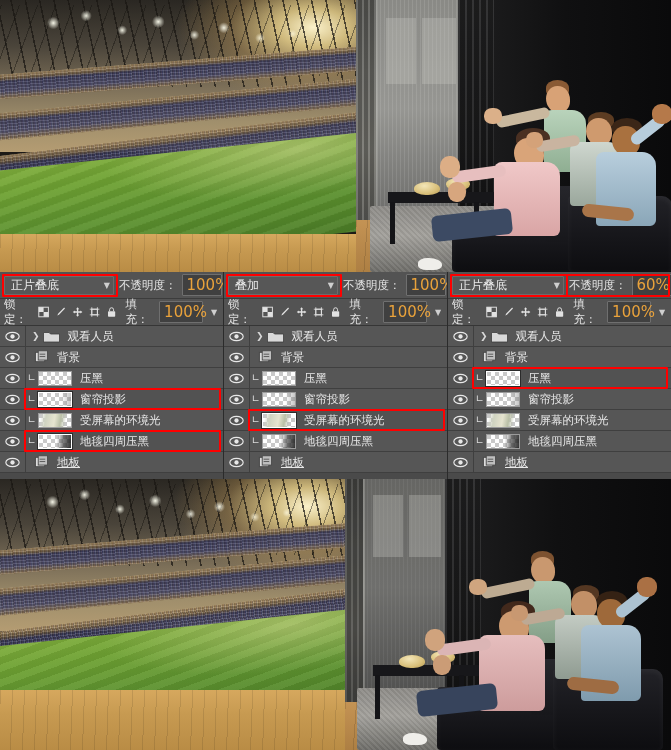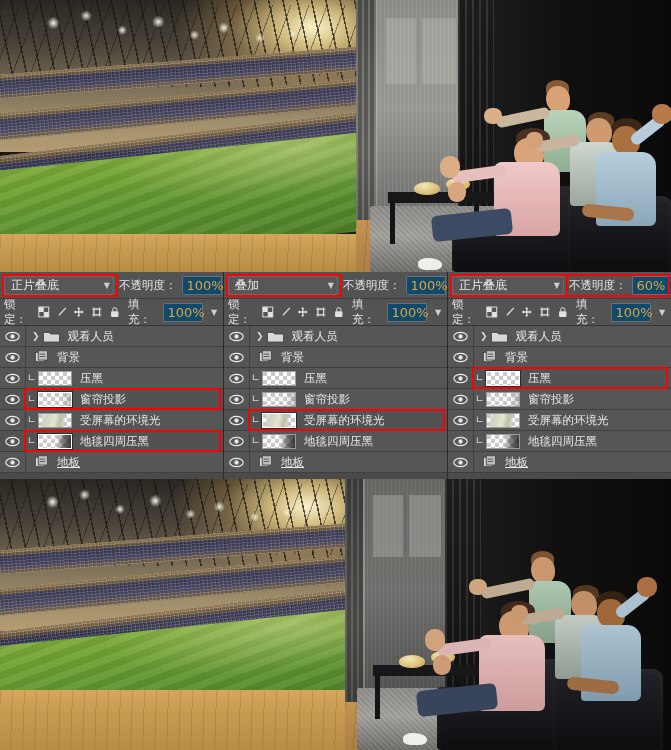--- a/index.html
+++ b/index.html
@@ -109,22 +109,22 @@
   .rowLock { position:relative; height:27px; display:flex; align-items:center; padding:0 4px; gap:6px;
             background:#535353; border-bottom:1px solid #363636; }
 
   .blendSel { position:relative; display:flex; align-items:center; justify-content:space-between;
      height:19px; background:#575757; border:1px solid #6b6b6b; border-radius:1px;
      padding:0 3px 0 6px; color:#e9e9e9; font-size:12px; min-width:0; }
   .blendSel .txt { white-space:nowrap; overflow:hidden; }
   .caret { font-size:8px; color:#cfcfcf; margin-left:6px; }
 
   .fieldLabel { color:#e4e4e4; font-size:11.5px; white-space:nowrap; }
-  .numBox { background:#0c4a6e; border:1px solid #6f6f6f; border-radius:1px; color:#e9a23b;
-            font-size:13px; padding:1px 4px; min-width:34px; text-align:left; }
+  .numBox { background:#404040; border:1px solid #6f6f6f; border-radius:1px; color:#e9a23b;
+            font-size:15px; padding:1px 4px; min-width:34px; text-align:left; }
   .numBoxW { min-width:40px; }
   .caretBtn { width:12px; text-align:center; color:#cfcfcf; font-size:8px; }
 
   .lockLbl { color:#e4e4e4; font-size:11.5px; }
   .lockIcon { width:14px; height:14px; display:inline-block; }
 
   .layers { position:relative; }
   .lrow { position:relative; height:21px; display:flex; align-items:center;
           border-bottom:1px solid #3f3f3f; background:#565656; }
   .lrow.alt { background:#525252; }

